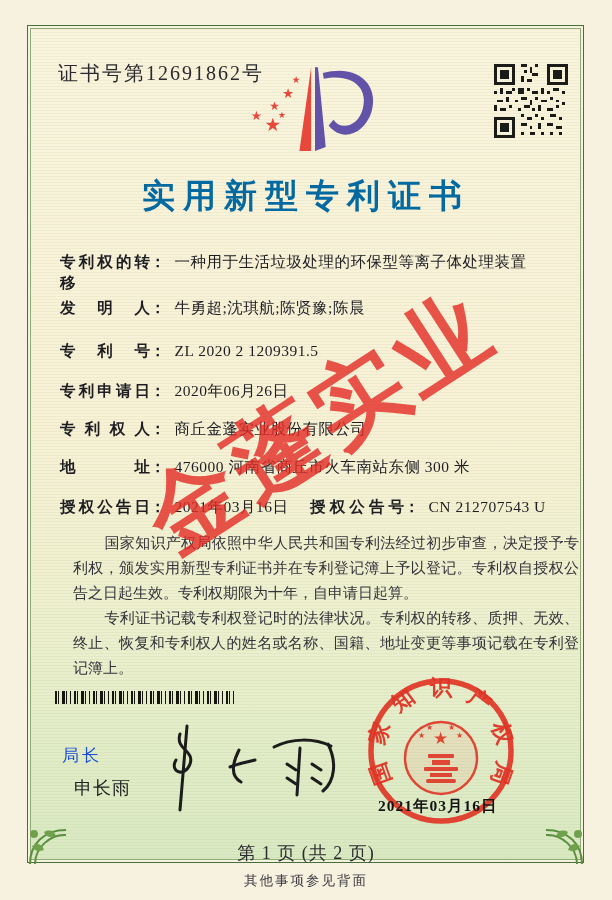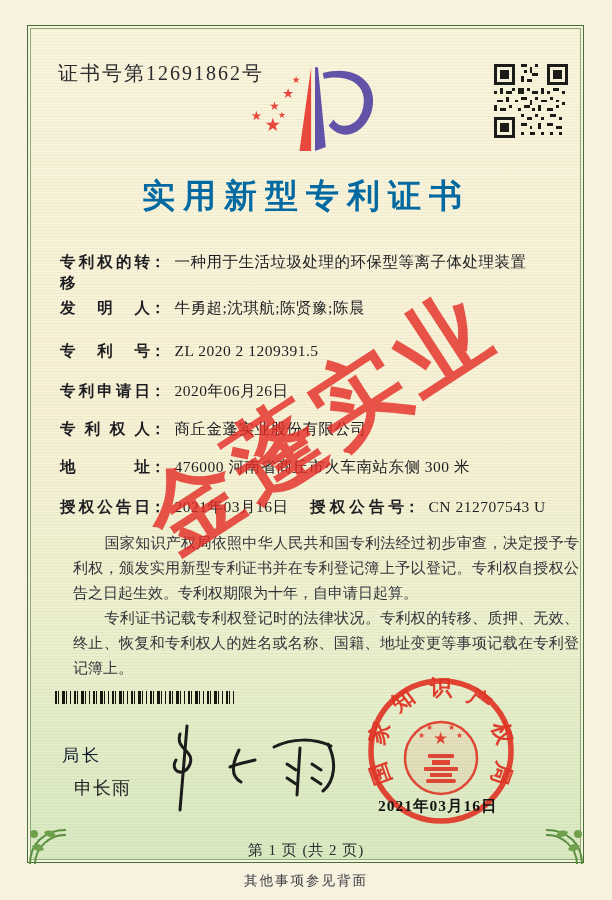--- a/index.html
+++ b/index.html
@@ -56,31 +56,31 @@
   .bodytext p { margin:0; text-indent:2.1em; }
   .barcode {
     position:absolute; left:55px; top:691px; width:179px; height:13px;
     background:repeating-linear-gradient(90deg,
       #16160f 0 2px, transparent 2px 3px,
       #16160f 3px 4px, transparent 4px 7px,
       #16160f 7px 10px, transparent 10px 11px,
       #16160f 11px 12px, transparent 12px 15px,
       #16160f 15px 16px, transparent 16px 19px);
   }
-  .signoff-title { position:absolute; left:62px; top:744px; font-size:17px; letter-spacing:3px; color:#0f172a; }
+  .signoff-title { position:absolute; left:62px; top:744px; font-size:17px; letter-spacing:3px; color:#1d4ed8; }
   .signoff-name  { position:absolute; left:62px; top:776px; font-size:18px; letter-spacing:1px; color:#222;margin-left:12px; }
   .signature { position:absolute; left:142px; top:720px; width:212px; height:96px; }
   .seal { position:absolute; left:366px; top:676px; width:150px; height:150px; z-index:3; }
   .seal-date {
     position:absolute; left:378px; top:796px; z-index:4;
     font-size:15.5px; font-weight:600; letter-spacing:1px; color:#141414;
   }
   .page-indicator {
     position:absolute; left:0; top:841px; width:100%;
-    text-align:center; font-size:15px; color:#2c2c30; letter-spacing:1px;
+    text-align:center; font-size:18px; color:#2c2c30; letter-spacing:1px;
   }
   .back-note {
     position:absolute; left:0; top:872px; width:100%;
     text-align:center; font-size:13.5px; color:#3a3a40; letter-spacing:2px;
   }
   .watermark {
     position:absolute; left:100px; top:368px; width:440px; z-index:5;
     text-align:center; font-size:92px; font-weight:700; line-height:1.2;
     letter-spacing:6px; color:rgba(228,42,36,0.8);
     transform:rotate(-33deg); pointer-events:none; white-space:nowrap;

